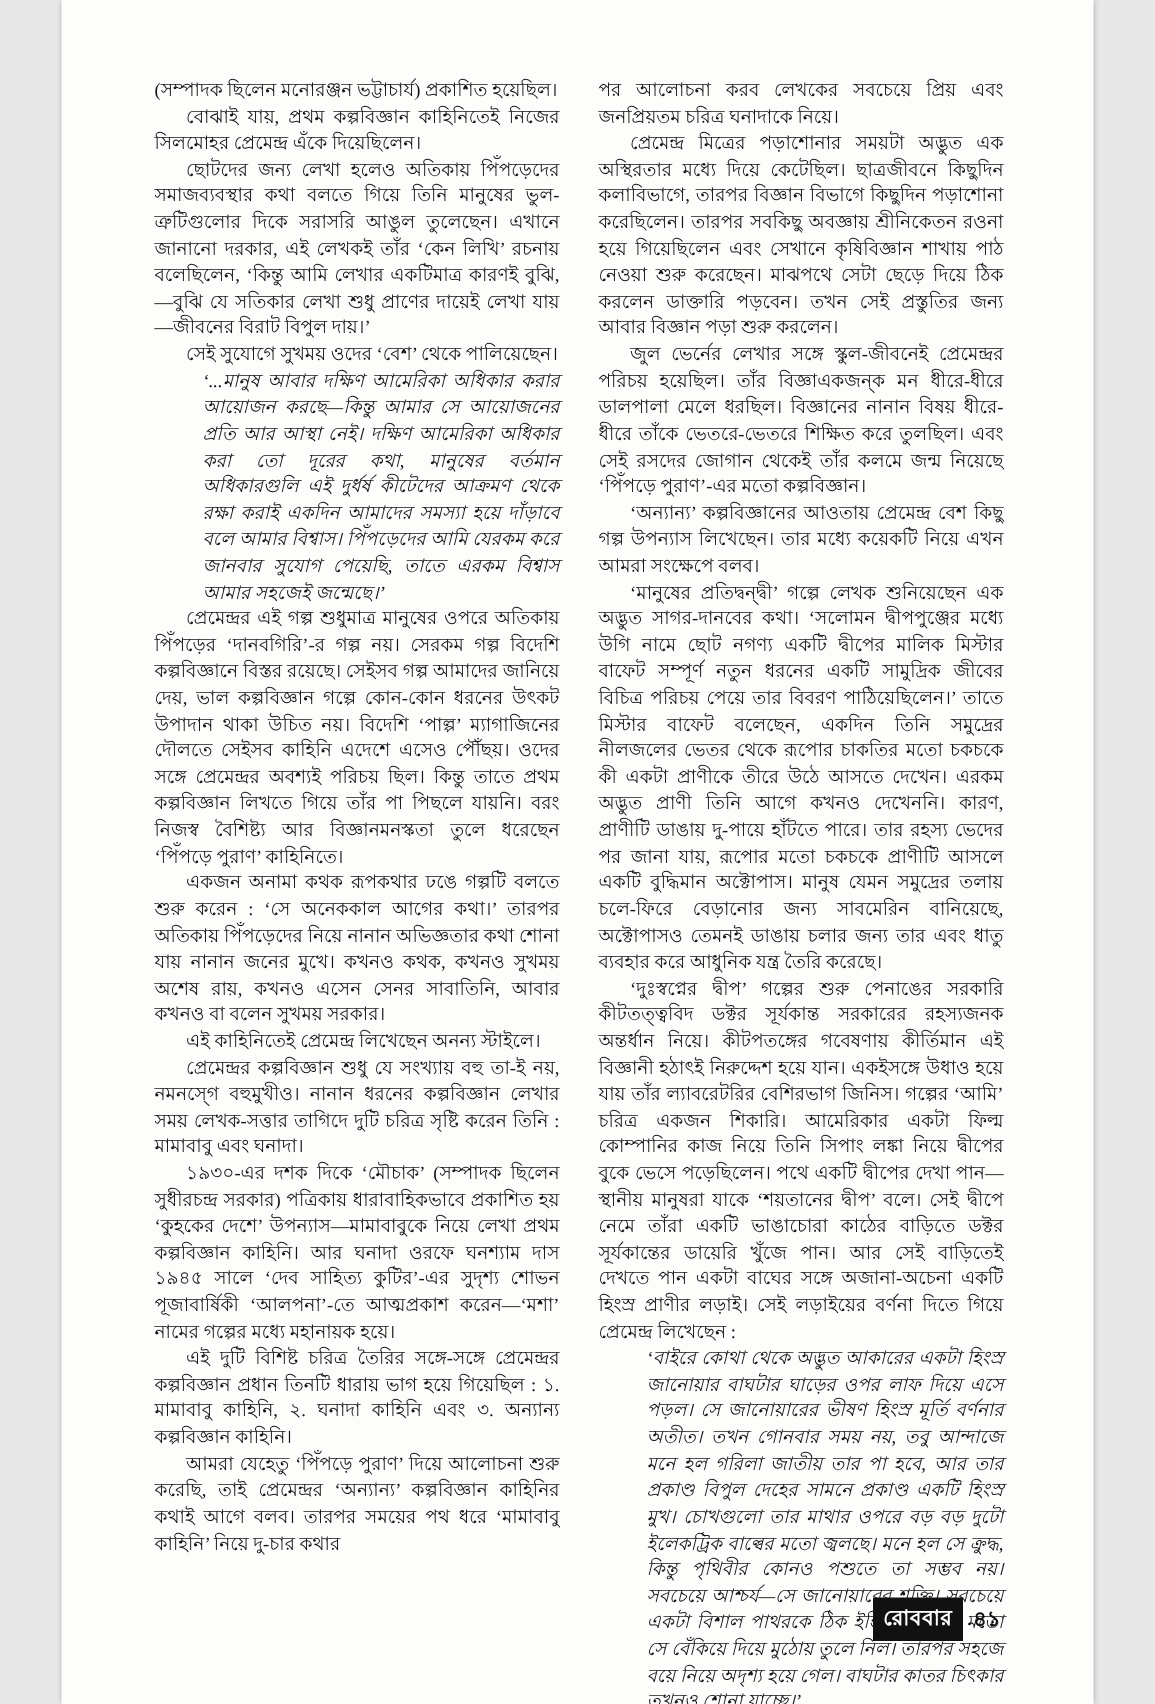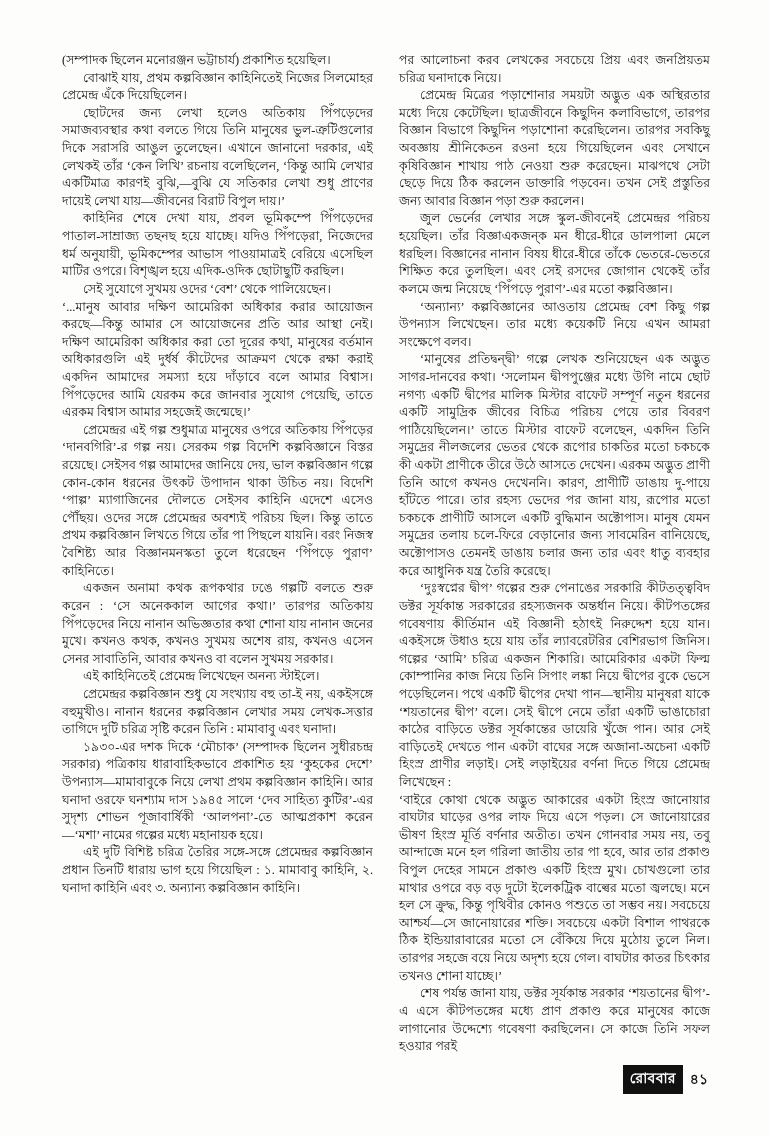--- a/index.html
+++ b/index.html
@@ -2,21 +2,21 @@
 <html lang="bn"><head>
 <meta charset="utf-8">
 <style>
   html, body {
     margin: 0;
     padding: 0;
     background: #e8e8e8;
   }
   .page {
     position: relative;
-    width: 770px;
+    width: 688px;
     height: 1136px;
     margin: 0 auto;
     background: #fdfdfb;
     box-shadow: 0 0 4px rgba(0,0,0,.25);
     overflow: hidden;
     font-family: "Liberation Serif", "DejaVu Serif", serif;
     color: #141414;
   }
   .content {
     position: absolute;
@@ -35,21 +35,23 @@
     text-align: justify;
   }
   .p {
     margin: 0;
     text-indent: 1.7em;
   }
   .p.noindent {
     text-indent: 0;
   }
   .p.quote {
+    font-style: italic;
     text-indent: 0;
+    margin-left: 32px;
   }
   .footer {
     position: absolute;
     right: 62px;
     bottom: 42px;
     display: flex;
     align-items: center;
     gap: 7px;
     font-size: 14px;
   }
@@ -69,29 +71,29 @@
 <body>
 
 <div class="page">
 
   <div class="content">
 
     <div class="col">
       <p class="p noindent">(সম্পাদক ছিলেন মনোরঞ্জন ভট্টাচার্য) প্রকাশিত হয়েছিল।</p>
       <p class="p">বোঝাই যায়, প্রথম কল্পবিজ্ঞান কাহিনিতেই নিজের সিলমোহর প্রেমেন্দ্র এঁকে দিয়েছিলেন।</p>
       <p class="p">ছোটদের জন্য লেখা হলেও অতিকায় পিঁপড়েদের সমাজব্যবস্থার কথা বলতে গিয়ে তিনি মানুষের ভুল-ত্রুটিগুলোর দিকে সরাসরি আঙুল তুলেছেন। এখানে জানানো দরকার, এই লেখকই তাঁর ‘কেন লিখি’ রচনায় বলেছিলেন, ‘কিন্তু আমি লেখার একটিমাত্র কারণই বুঝি,—বুঝি যে সতিকার লেখা শুধু প্রাণের দায়েই লেখা যায়—জীবনের বিরাট বিপুল দায়।’</p>
-      <p class="p">কাহিনির শেষে দেখা যায়, প্রবল ভূমিকম্পে পিঁপড়েদের পাতাল-সাম্রাজ্য তছনছ হয়ে যাচ্ছে। যদিও পিঁপড়েরা, নিজেদের ধর্ম অনুযায়ী, ভূমিকম্পের আভাস পাওয়ামাত্রই বেরিয়ে এসেছিল মাটির ওপরে। বিশৃঙ্খল হয়ে এদিক-ওদিক ছোটাছুটি করছিল।</p>
       <p class="p">সেই সুযোগে সুখময় ওদের ‘বেশ’ থেকে পালিয়েছেন।</p>
       <p class="p quote">‘...মানুষ আবার দক্ষিণ আমেরিকা অধিকার করার আয়োজন করছে—কিন্তু আমার সে আয়োজনের প্রতি আর আস্থা নেই। দক্ষিণ আমেরিকা অধিকার করা তো দূরের কথা, মানুষের বর্তমান অধিকারগুলি এই দুর্ধর্ষ কীটেদের আক্রমণ থেকে রক্ষা করাই একদিন আমাদের সমস্যা হয়ে দাঁড়াবে বলে আমার বিশ্বাস। পিঁপড়েদের আমি যেরকম করে জানবার সুযোগ পেয়েছি, তাতে এরকম বিশ্বাস আমার সহজেই জন্মেছে।’</p>
       <p class="p">প্রেমেন্দ্রর এই গল্প শুধুমাত্র মানুষের ওপরে অতিকায় পিঁপড়ের ‘দানবগিরি’-র গল্প নয়। সেরকম গল্প বিদেশি কল্পবিজ্ঞানে বিস্তর রয়েছে। সেইসব গল্প আমাদের জানিয়ে দেয়, ভাল কল্পবিজ্ঞান গল্পে কোন-কোন ধরনের উৎকট উপাদান থাকা উচিত নয়। বিদেশি ‘পাল্প’ ম্যাগাজিনের দৌলতে সেইসব কাহিনি এদেশে এসেও পৌঁছয়। ওদের সঙ্গে প্রেমেন্দ্রর অবশ্যই পরিচয় ছিল। কিন্তু তাতে প্রথম কল্পবিজ্ঞান লিখতে গিয়ে তাঁর পা পিছলে যায়নি। বরং নিজস্ব বৈশিষ্ট্য আর বিজ্ঞানমনস্কতা তুলে ধরেছেন ‘পিঁপড়ে পুরাণ’ কাহিনিতে।</p>
       <p class="p">একজন অনামা কথক রূপকথার ঢঙে গল্পটি বলতে শুরু করেন : ‘সে অনেককাল আগের কথা।’ তারপর অতিকায় পিঁপড়েদের নিয়ে নানান অভিজ্ঞতার কথা শোনা যায় নানান জনের মুখে। কখনও কথক, কখনও সুখময় অশেষ রায়, কখনও এসেন সেনর সাবাতিনি, আবার কখনও বা বলেন সুখময় সরকার।</p>
       <p class="p">এই কাহিনিতেই প্রেমেন্দ্র লিখেছেন অনন্য স্টাইলে।</p>
-      <p class="p">প্রেমেন্দ্রর কল্পবিজ্ঞান শুধু যে সংখ্যায় বহু তা-ই নয়, একইসঙ্গে বহুমুখীও। নানান ধরনের কল্পবিজ্ঞান লেখার সময় লেখক-সত্তার তাগিদে দুটি চরিত্র সৃষ্টি করেন তিনি : মামাবাবু এবং ঘনাদা।</p>
+      <p class="p">প্রেমেন্দ্রর কল্পবিজ্ঞান শুধু যে সংখ্যায় বহু তা-ই নয়, নমনস্গে বহুমুখীও। নানান ধরনের কল্পবিজ্ঞান লেখার সময় লেখক-সত্তার তাগিদে দুটি চরিত্র সৃষ্টি করেন তিনি : মামাবাবু এবং ঘনাদা।</p>
       <p class="p">১৯৩০-এর দশক দিকে ‘মৌচাক’ (সম্পাদক ছিলেন সুধীরচন্দ্র সরকার) পত্রিকায় ধারাবাহিকভাবে প্রকাশিত হয় ‘কুহকের দেশে’ উপন্যাস—মামাবাবুকে নিয়ে লেখা প্রথম কল্পবিজ্ঞান কাহিনি। আর ঘনাদা ওরফে ঘনশ্যাম দাস ১৯৪৫ সালে ‘দেব সাহিত্য কুটির’-এর সুদৃশ্য শোভন পূজাবার্ষিকী ‘আলপনা’-তে আত্মপ্রকাশ করেন—‘মশা’ নামের গল্পের মধ্যে মহানায়ক হয়ে।</p>
       <p class="p">এই দুটি বিশিষ্ট চরিত্র তৈরির সঙ্গে-সঙ্গে প্রেমেন্দ্রর কল্পবিজ্ঞান প্রধান তিনটি ধারায় ভাগ হয়ে গিয়েছিল : ১. মামাবাবু কাহিনি, ২. ঘনাদা কাহিনি এবং ৩. অন্যান্য কল্পবিজ্ঞান কাহিনি।</p>
+      <p class="p">আমরা যেহেতু ‘পিঁপড়ে পুরাণ’ দিয়ে আলোচনা শুরু করেছি, তাই প্রেমেন্দ্রর ‘অন্যান্য’ কল্পবিজ্ঞান কাহিনির কথাই আগে বলব। তারপর সময়ের পথ ধরে ‘মামাবাবু কাহিনি’ নিয়ে দু-চার কথার</p>
     </div>
 
     <div class="col">
       <p class="p noindent">পর আলোচনা করব লেখকের সবচেয়ে প্রিয় এবং জনপ্রিয়তম চরিত্র ঘনাদাকে নিয়ে।</p>
       <p class="p">প্রেমেন্দ্র মিত্রের পড়াশোনার সময়টা অদ্ভুত এক অস্থিরতার মধ্যে দিয়ে কেটেছিল। ছাত্রজীবনে কিছুদিন কলাবিভাগে, তারপর বিজ্ঞান বিভাগে কিছুদিন পড়াশোনা করেছিলেন। তারপর সবকিছু অবজ্ঞায় শ্রীনিকেতন রওনা হয়ে গিয়েছিলেন এবং সেখানে কৃষিবিজ্ঞান শাখায় পাঠ নেওয়া শুরু করেছেন। মাঝপথে সেটা ছেড়ে দিয়ে ঠিক করলেন ডাক্তারি পড়বেন। তখন সেই প্রস্তুতির জন্য আবার বিজ্ঞান পড়া শুরু করলেন।</p>
       <p class="p">জুল ভের্নের লেখার সঙ্গে স্কুল-জীবনেই প্রেমেন্দ্রর পরিচয় হয়েছিল। তাঁর বিজ্ঞাএকজন্ক মন ধীরে-ধীরে ডালপালা মেলে ধরছিল। বিজ্ঞানের নানান বিষয় ধীরে-ধীরে তাঁকে ভেতরে-ভেতরে শিক্ষিত করে তুলছিল। এবং সেই রসদের জোগান থেকেই তাঁর কলমে জন্ম নিয়েছে ‘পিঁপড়ে পুরাণ’-এর মতো কল্পবিজ্ঞান।</p>
       <p class="p">‘অন্যান্য’ কল্পবিজ্ঞানের আওতায় প্রেমেন্দ্র বেশ কিছু গল্প উপন্যাস লিখেছেন। তার মধ্যে কয়েকটি নিয়ে এখন আমরা সংক্ষেপে বলব।</p>
       <p class="p">‘মানুষের প্রতিদ্বন্দ্বী’ গল্পে লেখক শুনিয়েছেন এক অদ্ভুত সাগর-দানবের কথা। ‘সলোমন দ্বীপপুঞ্জের মধ্যে উগি নামে ছোট নগণ্য একটি দ্বীপের মালিক মিস্টার বাফেট সম্পূর্ণ নতুন ধরনের একটি সামুদ্রিক জীবের বিচিত্র পরিচয় পেয়ে তার বিবরণ পাঠিয়েছিলেন।’ তাতে মিস্টার বাফেট বলেছেন, একদিন তিনি সমুদ্রের নীলজলের ভেতর থেকে রূপোর চাকতির মতো চকচকে কী একটা প্রাণীকে তীরে উঠে আসতে দেখেন। এরকম অদ্ভুত প্রাণী তিনি আগে কখনও দেখেননি। কারণ, প্রাণীটি ডাঙায় দু-পায়ে হাঁটতে পারে। তার রহস্য ভেদের পর জানা যায়, রূপোর মতো চকচকে প্রাণীটি আসলে একটি বুদ্ধিমান অক্টোপাস। মানুষ যেমন সমুদ্রের তলায় চলে-ফিরে বেড়ানোর জন্য সাবমেরিন বানিয়েছে, অক্টোপাসও তেমনই ডাঙায় চলার জন্য তার এবং ধাতু ব্যবহার করে আধুনিক যন্ত্র তৈরি করেছে।</p>
       <p class="p">‘দুঃস্বপ্নের দ্বীপ’ গল্পের শুরু পেনাঙের সরকারি কীটতত্ত্ববিদ ডক্টর সূর্যকান্ত সরকারের রহস্যজনক অন্তর্ধান নিয়ে। কীটপতঙ্গের গবেষণায় কীর্তিমান এই বিজ্ঞানী হঠাৎই নিরুদ্দেশ হয়ে যান। একইসঙ্গে উধাও হয়ে যায় তাঁর ল্যাবরেটরির বেশিরভাগ জিনিস। গল্পের ‘আমি’ চরিত্র একজন শিকারি। আমেরিকার একটা ফিল্ম কোম্পানির কাজ নিয়ে তিনি সিপাং লঙ্কা নিয়ে দ্বীপের বুকে ভেসে পড়েছিলেন। পথে একটি দ্বীপের দেখা পান—স্থানীয় মানুষরা যাকে ‘শয়তানের দ্বীপ’ বলে। সেই দ্বীপে নেমে তাঁরা একটি ভাঙাচোরা কাঠের বাড়িতে ডক্টর সূর্যকান্তের ডায়েরি খুঁজে পান। আর সেই বাড়িতেই দেখতে পান একটা বাঘের সঙ্গে অজানা-অচেনা একটি হিংস্র প্রাণীর লড়াই। সেই লড়াইয়ের বর্ণনা দিতে গিয়ে প্রেমেন্দ্র লিখেছেন :</p>
       <p class="p quote">‘বাইরে কোথা থেকে অদ্ভুত আকারের একটা হিংস্র জানোয়ার বাঘটার ঘাড়ের ওপর লাফ দিয়ে এসে পড়ল। সে জানোয়ারের ভীষণ হিংস্র মূর্তি বর্ণনার অতীত। তখন গোনবার সময় নয়, তবু আন্দাজে মনে হল গরিলা জাতীয় তার পা হবে, আর তার প্রকাণ্ড বিপুল দেহের সামনে প্রকাণ্ড একটি হিংস্র মুখ। চোখগুলো তার মাথার ওপরে বড় বড় দুটো ইলেকট্রিক বাল্বের মতো জ্বলছে। মনে হল সে ক্রুদ্ধ, কিন্তু পৃথিবীর কোনও পশুতে তা সম্ভব নয়। সবচেয়ে আশ্চর্য—সে জানোয়ারের শক্তি। সবচেয়ে একটা বিশাল পাথরকে ঠিক ইন্ডিয়ারাবারের মতো সে বেঁকিয়ে দিয়ে মুঠোয় তুলে নিল। তারপর সহজে বয়ে নিয়ে অদৃশ্য হয়ে গেল। বাঘটার কাতর চিৎকার তখনও শোনা যাচ্ছে।’</p>

